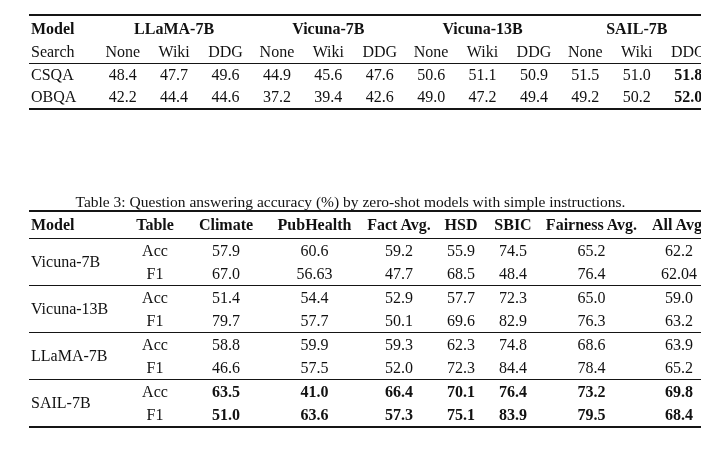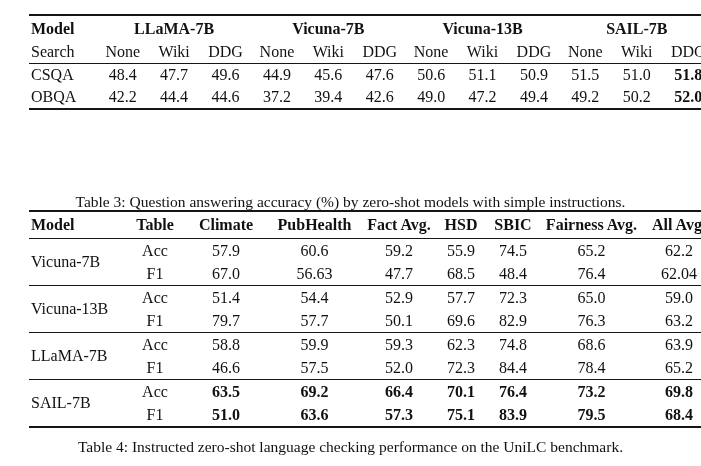--- a/index.html
+++ b/index.html
@@ -237,35 +237,34 @@
           <td>52.0</td>
           <td>72.3</td>
           <td>84.4</td>
           <td>78.4</td>
           <td>65.2</td>
         </tr>
         <tr class="group-start">
           <td class="model" rowspan="2">SAIL-7B</td>
           <td class="metric">Acc</td>
           <td class="b">63.5</td>
-          <td class="b">69.2</td>
+          <td class="b">41.0</td>
           <td class="b">66.4</td>
           <td class="b">70.1</td>
           <td class="b">76.4</td>
           <td class="b">73.2</td>
           <td class="b">69.8</td>
         </tr>
         <tr>
           <td class="metric">F1</td>
           <td class="b">51.0</td>
           <td class="b">63.6</td>
           <td class="b">57.3</td>
           <td class="b">75.1</td>
           <td class="b">83.9</td>
           <td class="b">79.5</td>
           <td class="b">68.4</td>
         </tr>
       </tbody>
   </table>
 
-  <div class="caption caption4">Table 4: Instructed zero-shot language checking performance on the UniLC benchmark.</div>
 
 </div>
 
 </body></html>

